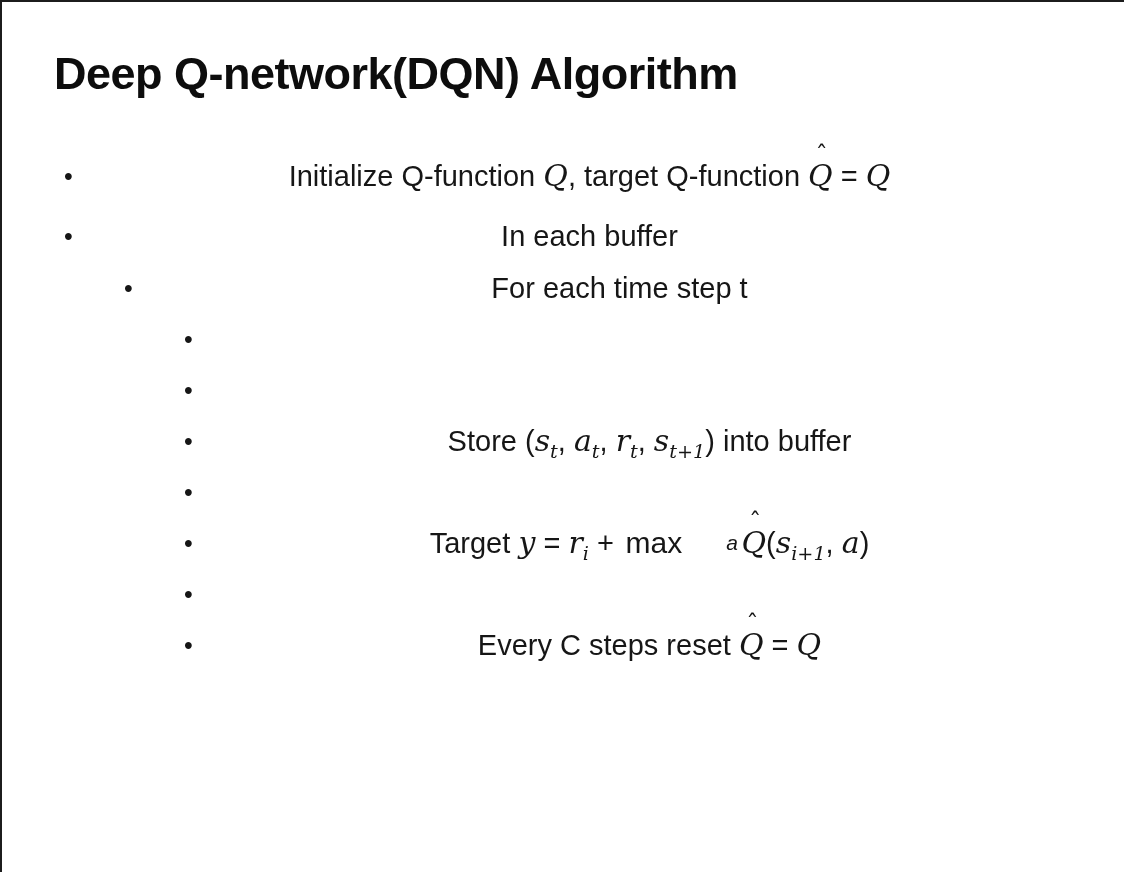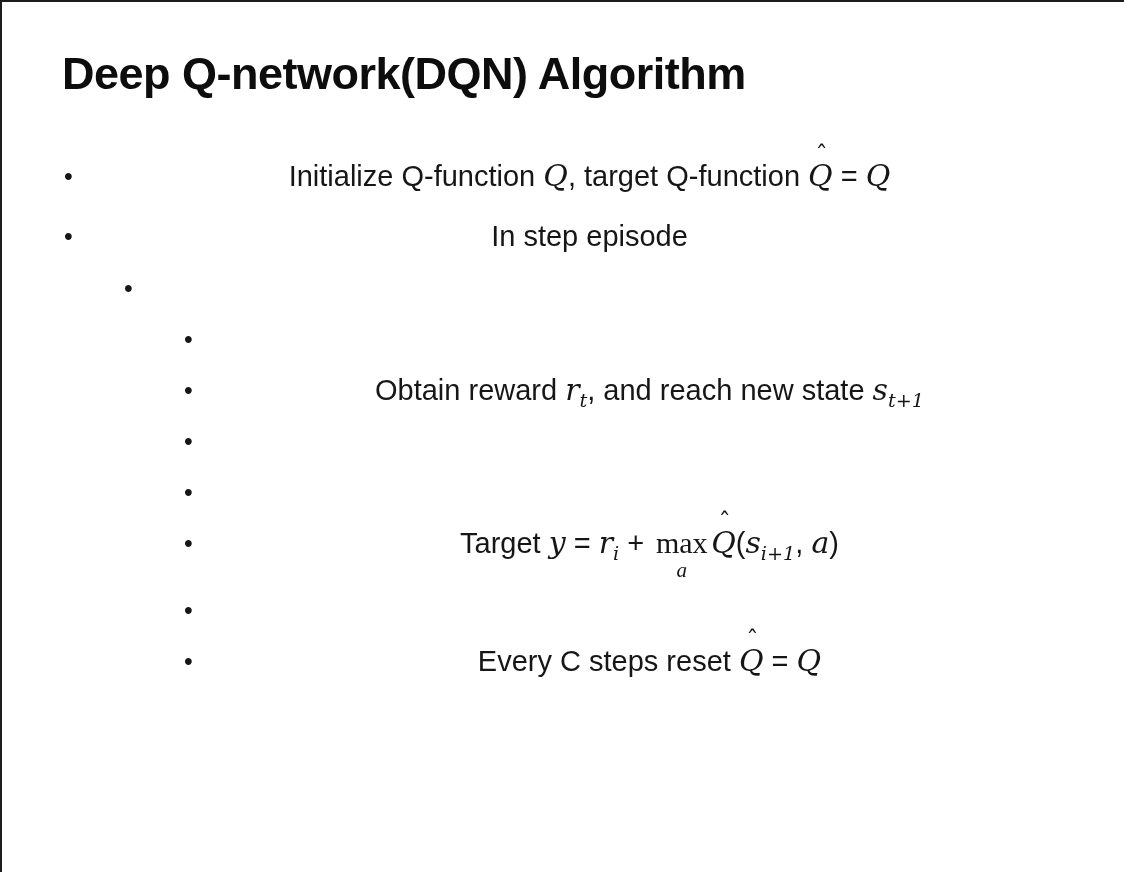--- a/index.html
+++ b/index.html
@@ -10,21 +10,21 @@
     background: #ffffff;
     box-sizing: border-box;
     border-top: 2px solid #1c1c1c;
     border-left: 2px solid #1c1c1c;
     overflow: hidden;
     font-family: "Liberation Sans", "DejaVu Sans", sans-serif;
     color: #161616;
   }
   .title {
     position: absolute;
-    left: 60px;
+    left: 52px;
     top: 46px;
     margin: 0;
     font-size: 45px;
     font-weight: bold;
     letter-spacing: -0.5px;
     color: #0d0d0d;
     white-space: nowrap;
   }
   .bullet-list {
     position: absolute;
@@ -61,56 +61,58 @@
     position: absolute;
     top: -0.40em;
     left: 55%;
     transform: translateX(-50%);
     font-style: normal;
     font-size: 0.82em;
     line-height: 1;
   }
   .maxop {
     display: inline-flex;
-    flex-direction: column;
+    flex-direction: row;
     align-items: center;
     margin: 0 0.12em;
-    font-family: Liberation Serif, serif;
+    font-family: Liberation Sans, sans-serif;
     font-size: 30px;
     line-height: 1;
+    gap: 44px;
   }
   .maxtop { font-style: normal; line-height: 1.05; }
   .maxunder { font-style: italic; font-size: 0.70em; line-height: 1.1; }
 </style>
 </head>
 <body>
 
 <div class="slide">
   <h1 class="title">Deep Q-network(DQN) Algorithm</h1>
   <div class="bullet-list">
       <div class="bullet-item level-1">
         <span class="dot">•</span>
         <span class="txt">Initialize Q-function <span class="mvar">Q</span>, target Q-function <span class="mvar hat">Q<span class="hatmark">ˆ</span></span> = <span class="mvar">Q</span></span>
       </div>
       <div class="bullet-item level-1">
         <span class="dot">•</span>
-        <span class="txt">In step episode</span>
+        <span class="txt">In each buffer</span>
       </div>
       <div class="bullet-item level-2">
+        <span class="dot">•</span>
+        <span class="txt">For each time step t</span>
+      </div>
+      <div class="bullet-item level-3">
         <span class="dot">•</span>
       </div>
       <div class="bullet-item level-3">
         <span class="dot">•</span>
       </div>
       <div class="bullet-item level-3">
         <span class="dot">•</span>
-        <span class="txt">Obtain reward <span class="mvar">r<sub>t</sub></span>, and reach new state <span class="mvar">s<sub>t+1</sub></span></span>
-      </div>
-      <div class="bullet-item level-3">
-        <span class="dot">•</span>
+        <span class="txt">Store (<span class="mvar">s<sub>t</sub></span>, <span class="mvar">a<sub>t</sub></span>, <span class="mvar">r<sub>t</sub></span>, <span class="mvar">s<sub>t+1</sub></span>) into buffer</span>
       </div>
       <div class="bullet-item level-3">
         <span class="dot">•</span>
       </div>
       <div class="bullet-item level-3">
         <span class="dot">•</span>
         <span class="txt">Target <span class="mvar">y</span> = <span class="mvar">r<sub>i</sub></span> + <span class="maxop">
             <span class="maxtop">max</span>
             <span class="maxunder">a</span>
           </span><span class="mvar hat">Q<span class="hatmark">ˆ</span></span>(<span class="mvar">s<sub>i+1</sub></span>, <span class="mvar">a</span>)</span>

